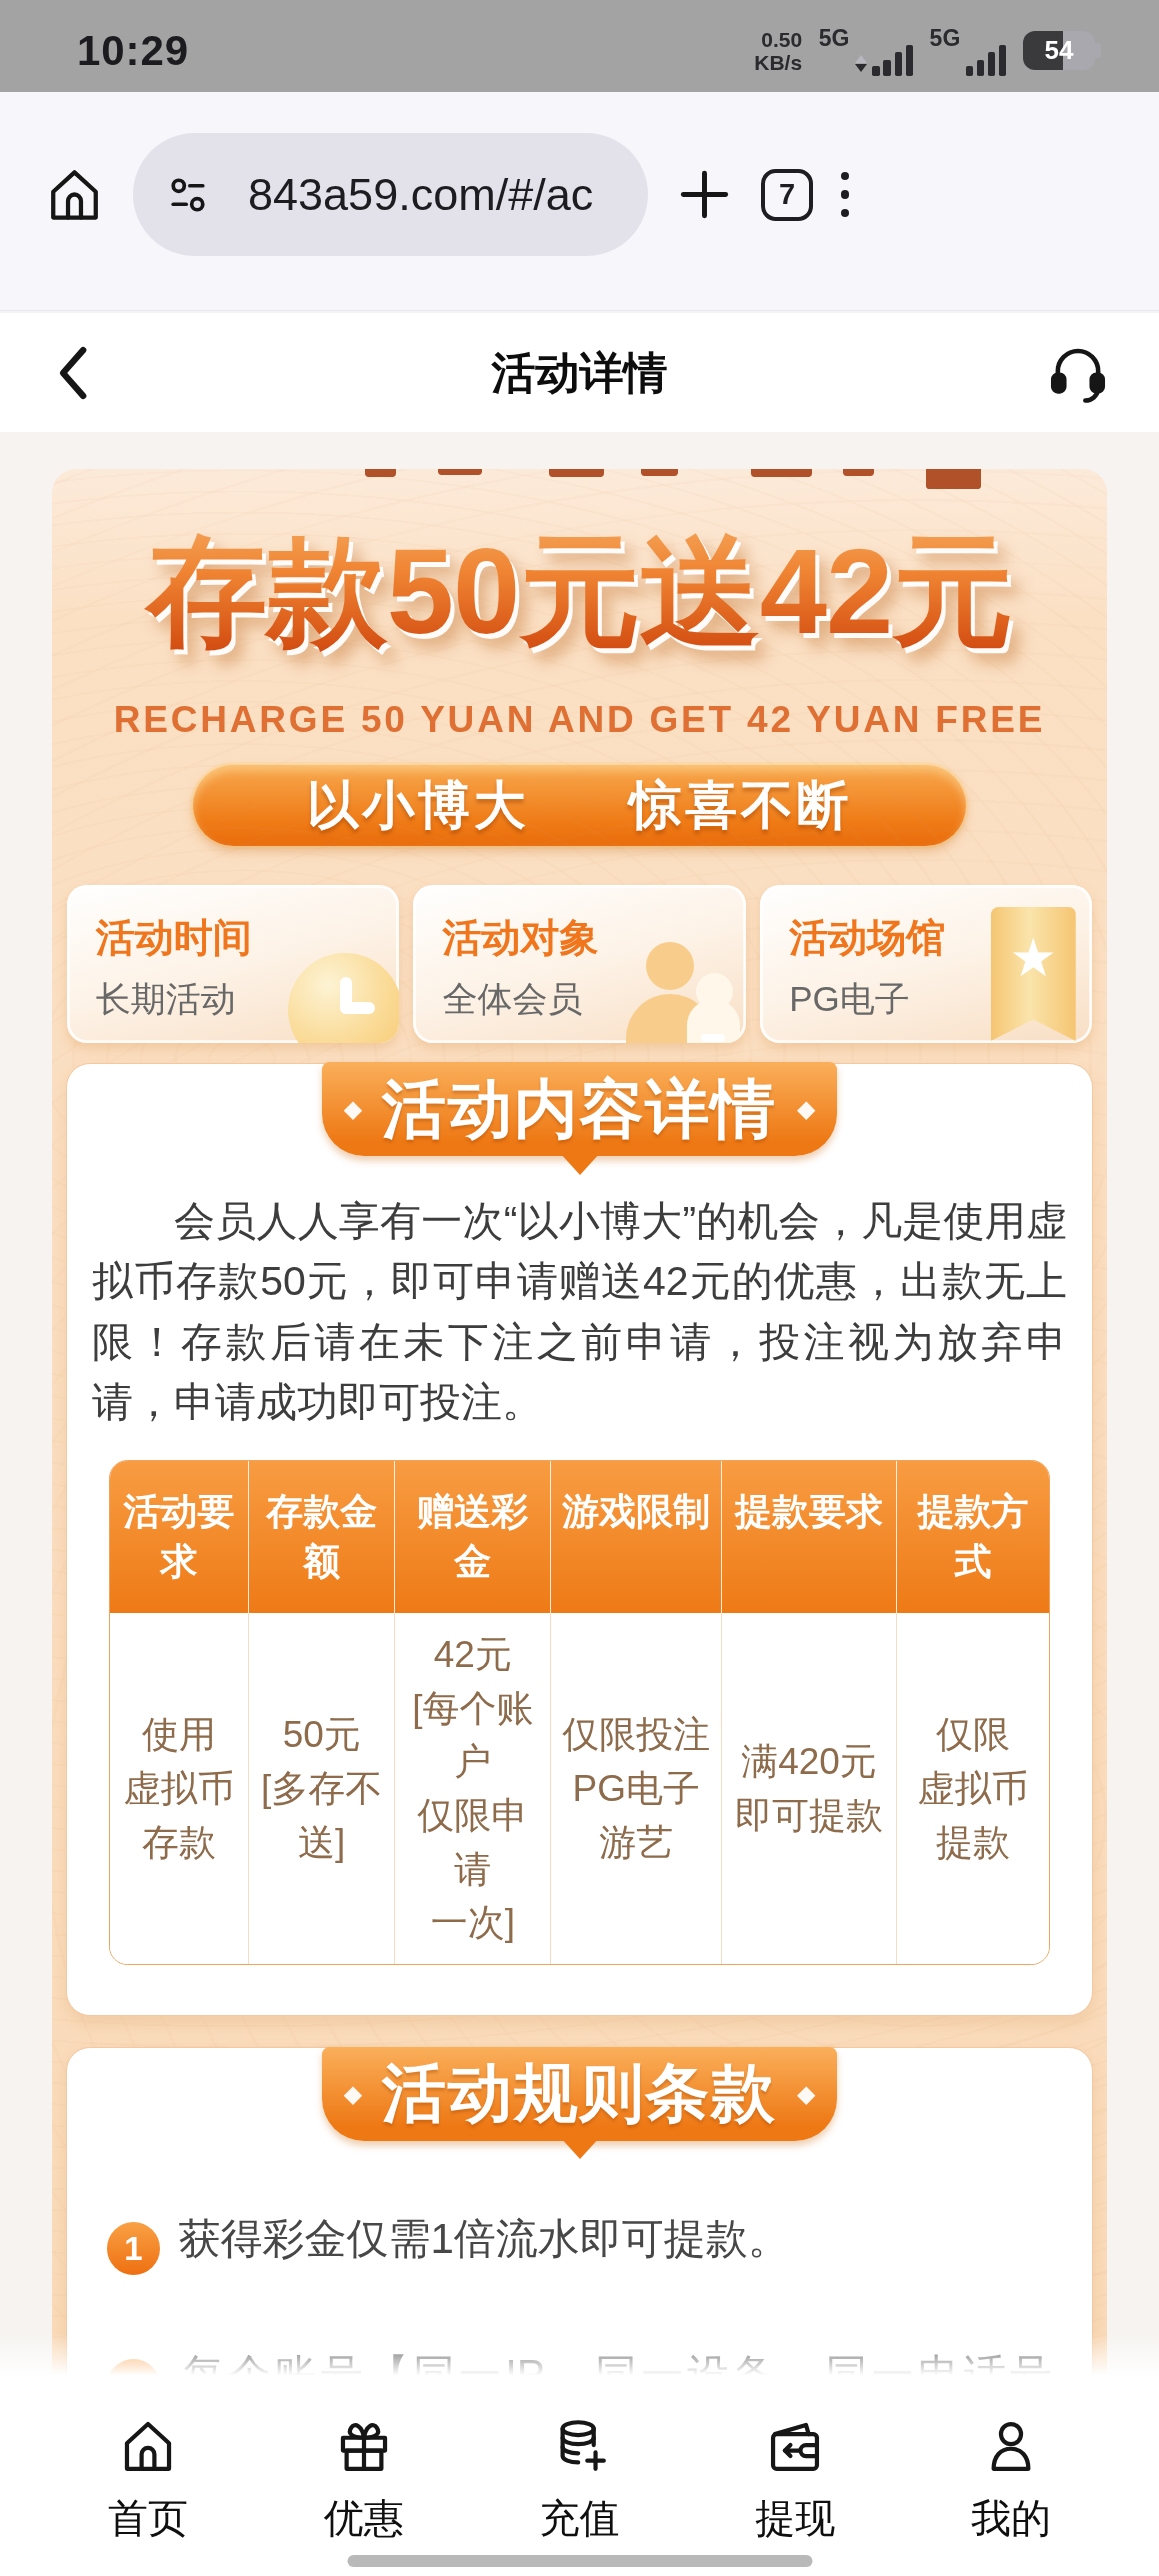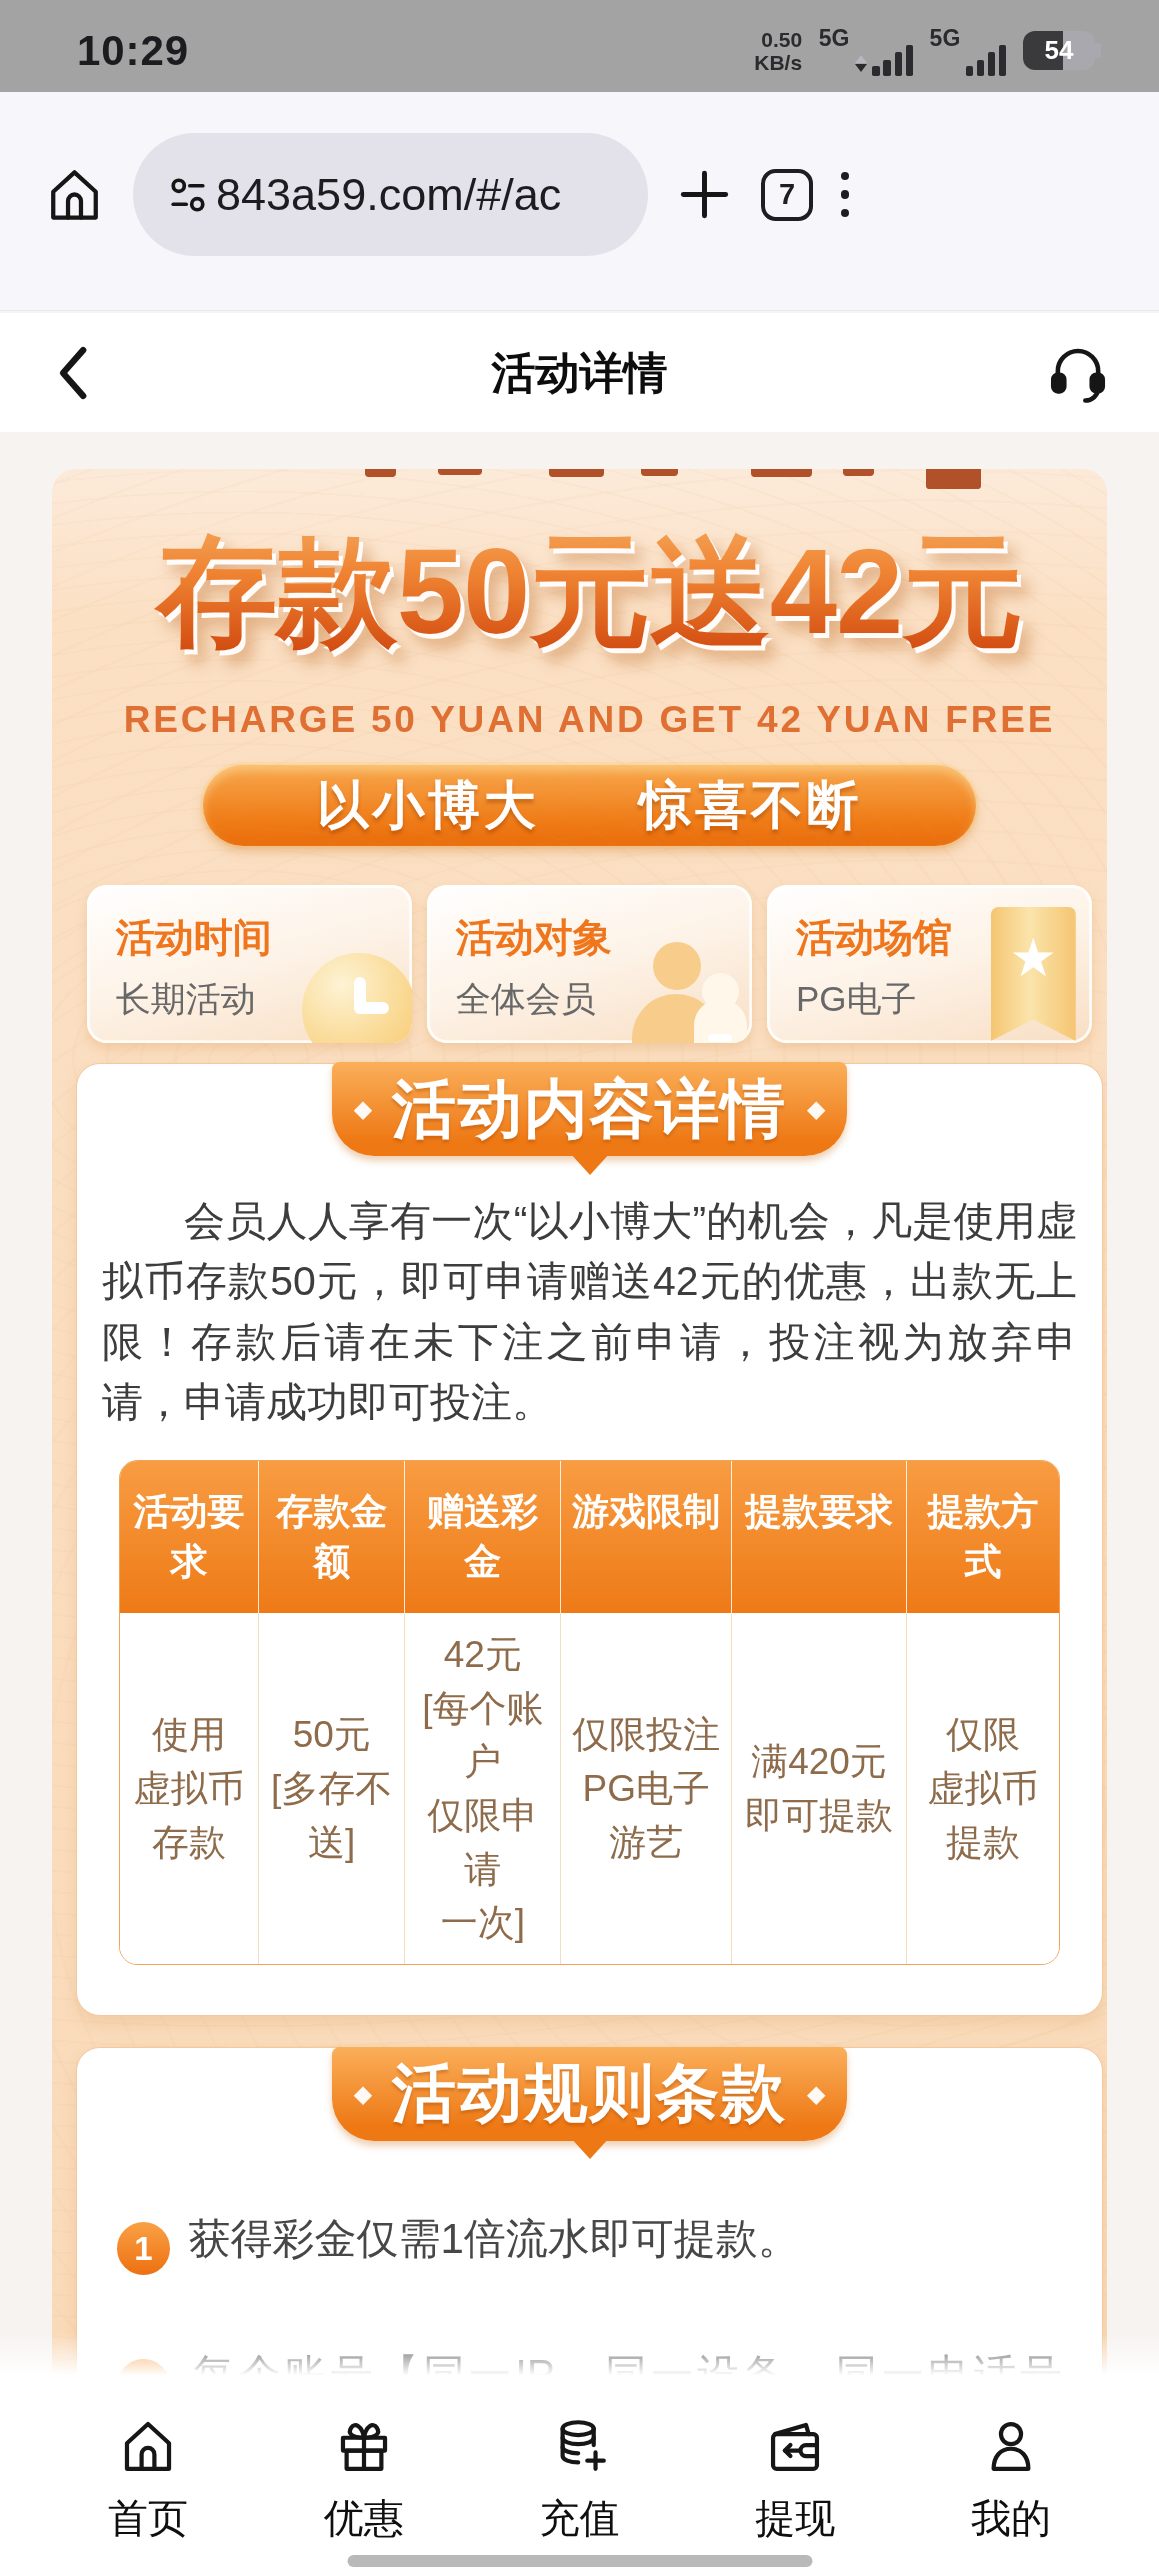--- a/index.html
+++ b/index.html
@@ -25,36 +25,36 @@
   .battery-fill { position:absolute; left:0; top:0; bottom:0; width:55%; background:#3a3a3c; border-radius:12px 0 0 12px; }
   .battery-num { position:absolute; inset:0; display:flex; align-items:center; justify-content:center;
                  color:#fff; font-size:26px; font-weight:700; }
   .battery-nub { position:absolute; right:-5.5px; top:12px; width:5.5px; height:14.7px; background:#a9a8ae; border-radius:0 2.8px 2.8px 0; }
 
   
   .browser-bar { position:absolute; top:92px; left:0; right:0; height:219px; background:#f7f6fa;
                  border-bottom:1.8px solid #e8e6ee; display:flex; align-items:center; padding:0 46px 13px 44px; gap:28px; }
   .icon-btn { display:flex; align-items:center; justify-content:center; background:none; border:none; }
   .url-pill { flex:0 0 515px; height:123px; background:#e3e1ea; border-radius:63px; display:flex;
-              align-items:center; padding:0 31px; gap:4px; overflow:hidden; }
+              align-items:center; padding:0 31px; gap:36px; overflow:hidden; }
   .url-text { font-size:45px; color:#1d1d21; white-space:nowrap; }
   .tab-box { width:52px; height:52px; border:4.6px solid #1e1e22; border-radius:14.7px; display:flex;
              align-items:center; justify-content:center; font-size:29px; font-weight:700; color:#1e1e22; }
   .kebab { display:flex; flex-direction:column; gap:10px; }
   .kebab i { width:8.3px; height:8.3px; border-radius:50%; background:#1e1e22; }
 
   
   .app-header { position:absolute; top:313px; left:0; right:0; height:120px; background:#ffffff;
                 display:flex; align-items:center; justify-content:space-between; padding:0 48px; }
   .page-title { position:absolute; left:0; right:0; text-align:center; font-size:44px; font-weight:700; color:#0d0d0d; }
 
   
   .content { position:absolute; top:432px; left:0; right:0; bottom:0; background:#f6f3f0; }
   .promo { position:absolute; top:37px; left:52px; right:52px; bottom:0; border-radius:24px 24px 0 0;
-           background:linear-gradient(180deg,#fcead9 0%,#fbe0c4 7%,#f9d9b7 100%); overflow:hidden;padding-left:20px; }
+           background:linear-gradient(180deg,#fcead9 0%,#fbe0c4 7%,#f9d9b7 100%); overflow:hidden; }
   .promo-texture { position:absolute; inset:0; pointer-events:none; opacity:.5;
      background:repeating-radial-gradient(ellipse 386px 239px at 18% 28%, transparent 0 31px, rgba(223,164,104,.10) 31px 34px),
                 repeating-radial-gradient(ellipse 350px 276px at 82% 64%, transparent 0 35px, rgba(223,164,104,.08) 35px 38px); }
   .remnant { position:absolute; top:0; left:0; right:0; height:14.7px; }
   .remnant i { position:absolute; top:0; background:#b0512a; border-radius:0 0 3.7px 3.7px; }
   .r1{left:313px;width:31px;height:8.3px}.r2{left:386px;width:44px;height:6.4px}
   .r3{left:497px;width:55px;height:8.3px}.r4{left:589px;width:37px;height:7.4px}
   .r5{left:699px;width:61px;height:8.3px}.r6{left:791px;width:31px;height:7.4px}
   .r7{left:874px;width:55px;height:20px;background:transparent;border:6.4px solid #b0512a;border-top:none;border-radius:0 0 37px 37px;}
 

